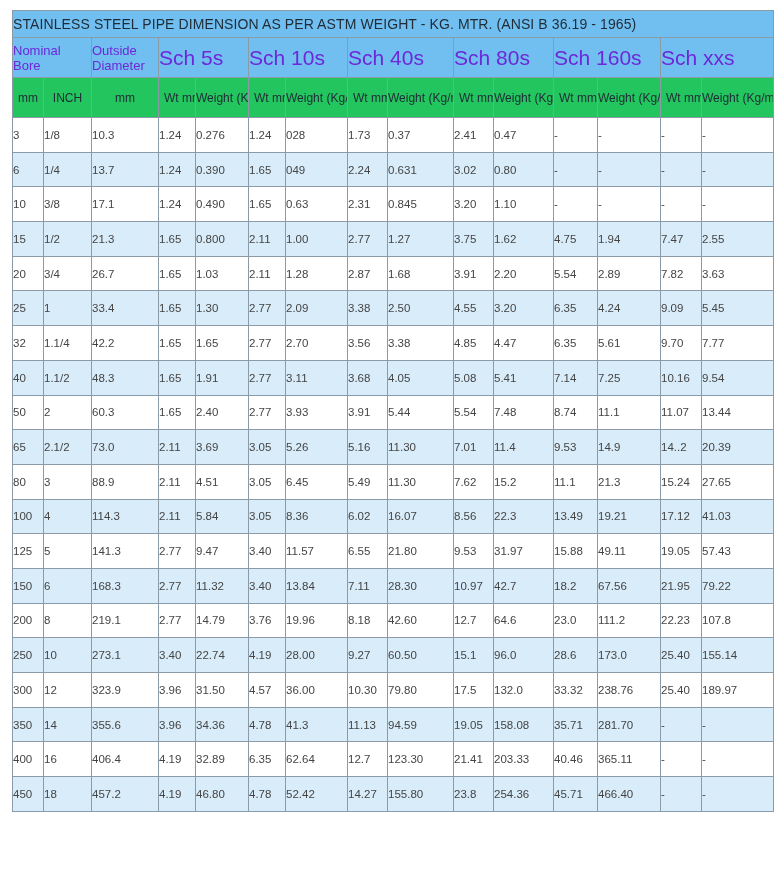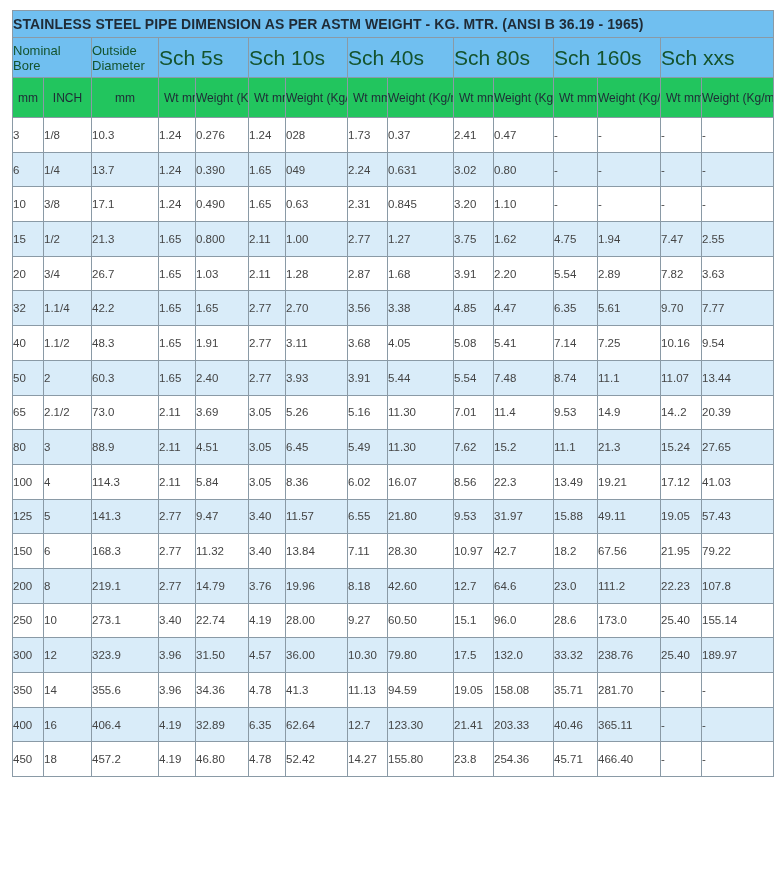--- a/index.html
+++ b/index.html
@@ -10,25 +10,25 @@
       border-collapse: collapse; table-layout: fixed;
       width: 761px;
     }
     table.pipe td, table.pipe th {
       border: 1px solid #8a9aa6;
       padding: 0; text-align: left;
       overflow: hidden; white-space: nowrap;
     }
     .h-title th {
       background: #70bff0; color: #1f2b36;
-      height: 26px; font-size: 14px; font-weight: bold;
+      height: 26px; font-size: 14px; font-weight: normal;
       text-align: center; letter-spacing: 0.1px;
     }
     .h-groups th {
-      background: #70bff0; color: #14532d;
+      background: #70bff0; color: #6d28d9;
       height: 39px; font-weight: normal; text-align: center;
     }
     .h-groups th.small { font-size: 13px; line-height: 15px; white-space: normal; }
     .h-groups th.big { font-size: 21px; }
     .h-sub th {
       background: #22c55e; color: #1f2b36;
       height: 39px; font-weight: normal; font-size: 12px;
       line-height: 14px; white-space: normal;
     }
     .h-sub th.c { text-align: center; }
@@ -175,20 +175,37 @@
         <td class="lw">2.87</td>
         <td class="c">1.68</td>
         <td class="lw">3.91</td>
         <td class="c">2.20</td>
         <td class="lw">5.54</td>
         <td class="c">2.89</td>
         <td class="lw">7.82</td>
         <td class="c">3.63</td>
       </tr>
       <tr class="data">
+        <td class="l">25</td>
+        <td class="c">1</td>
+        <td class="c">33.4</td>
+        <td class="lw">1.65</td>
+        <td class="c">1.30</td>
+        <td class="lw">2.77</td>
+        <td class="c">2.09</td>
+        <td class="lw">3.38</td>
+        <td class="c">2.50</td>
+        <td class="lw">4.55</td>
+        <td class="c">3.20</td>
+        <td class="lw">6.35</td>
+        <td class="c">4.24</td>
+        <td class="lw">9.09</td>
+        <td class="c">5.45</td>
+      </tr>
+      <tr class="data">
         <td class="l">32</td>
         <td class="c">1.1/4</td>
         <td class="c">42.2</td>
         <td class="lw">1.65</td>
         <td class="c">1.65</td>
         <td class="lw">2.77</td>
         <td class="c">2.70</td>
         <td class="lw">3.56</td>
         <td class="c">3.38</td>
         <td class="lw">4.85</td>

